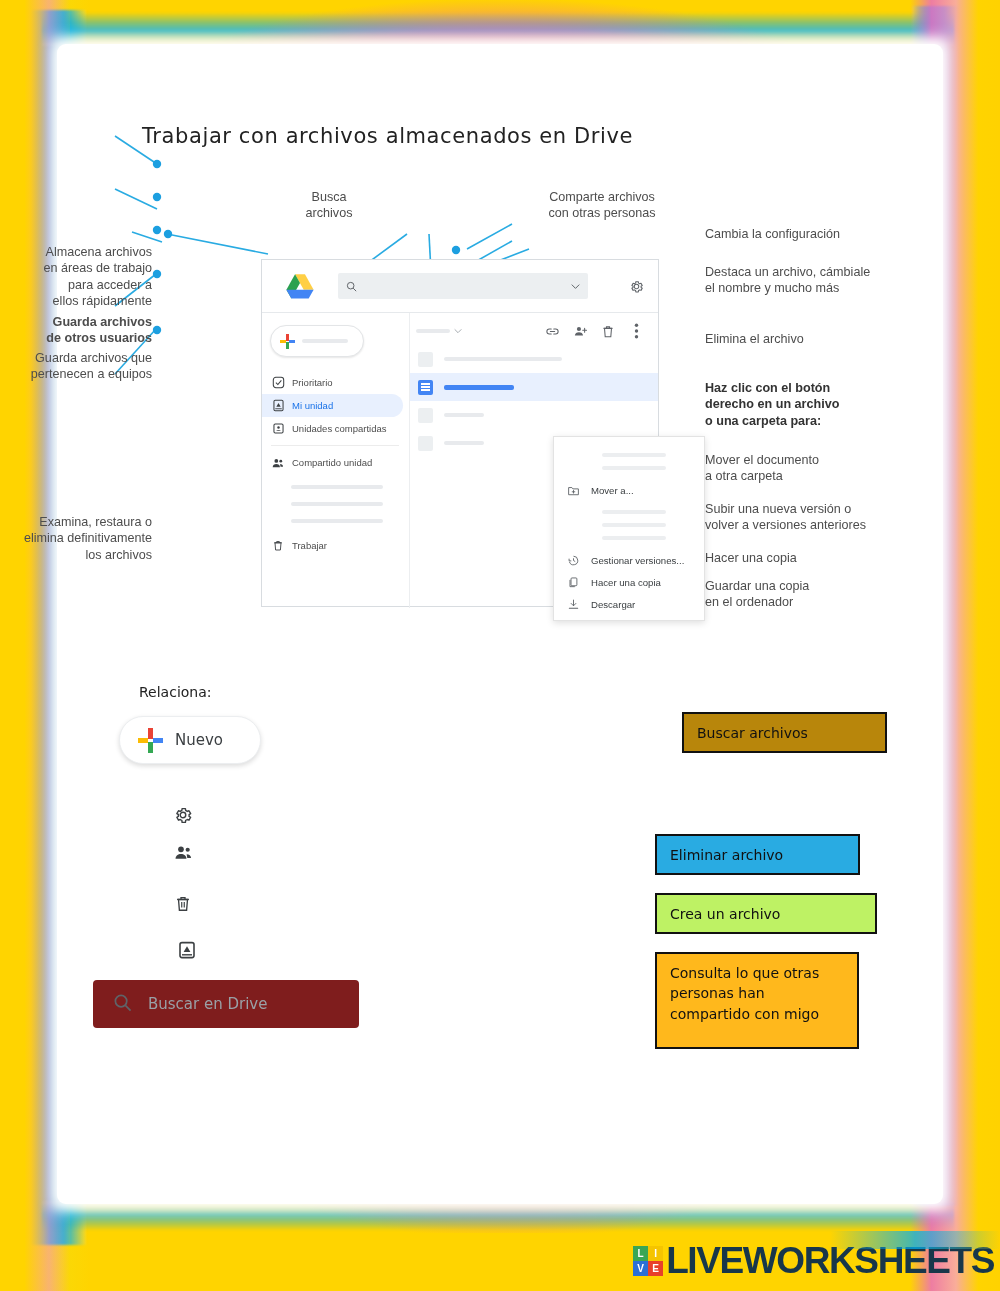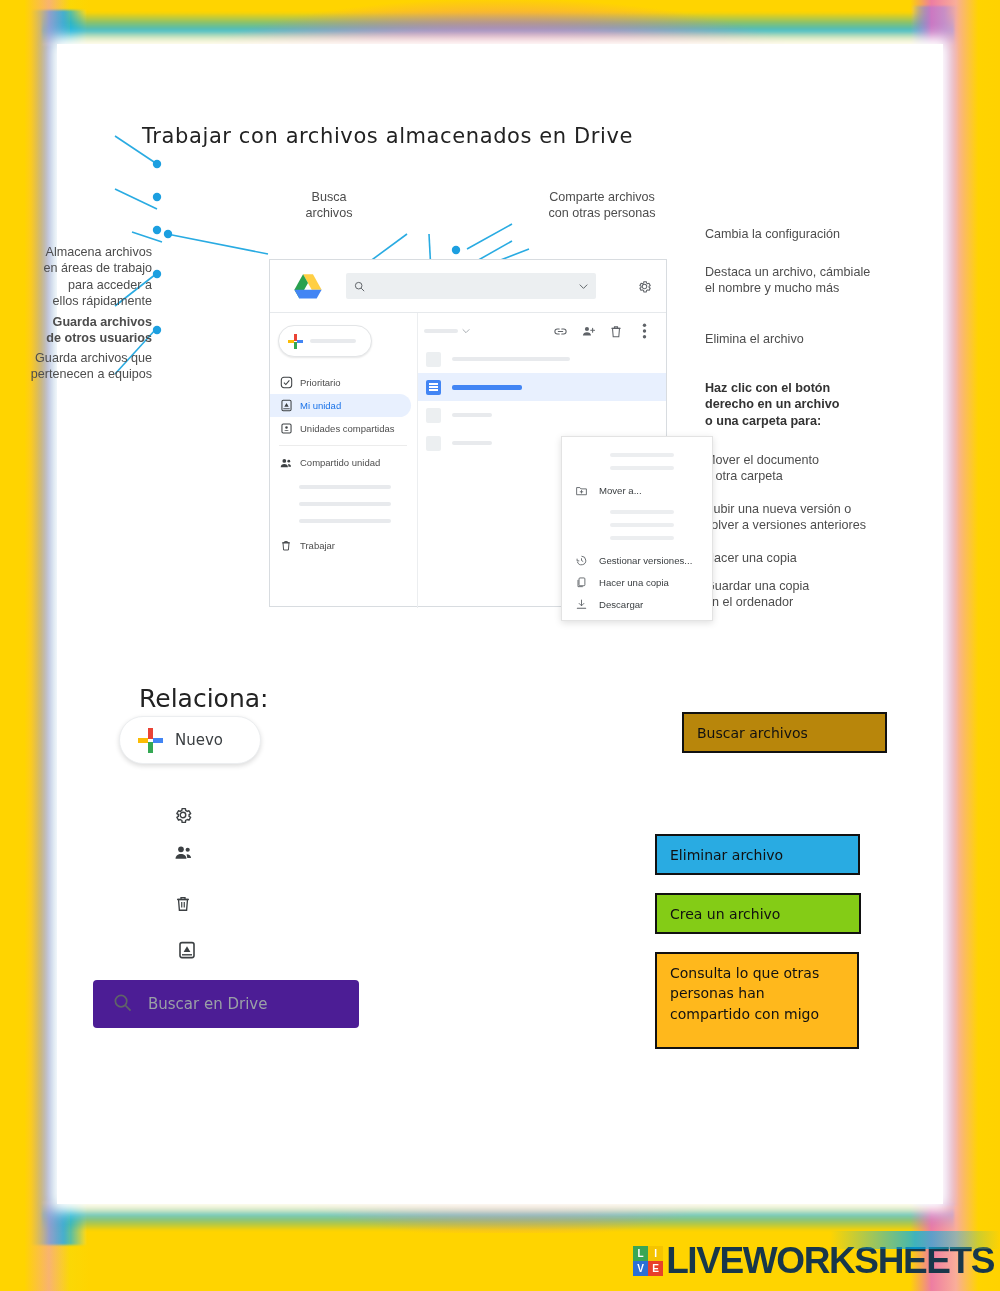--- a/index.html
+++ b/index.html
@@ -37,20 +37,21 @@
       filter:blur(1px);}
   .b-cyanB{left:42px;bottom:60px;width:912px;height:30px;
       background:linear-gradient(0deg,rgba(0,174,239,0) 0%,rgba(0,174,239,.7) 55%,rgba(255,255,255,.15) 100%);
       filter:blur(1px);}
 
   
   #sheet{
     position:absolute;left:57px;top:44px;width:886px;height:1160px;
     background:#fff;z-index:2;
     box-shadow:0 0 14px rgba(255,255,255,.9);
+    border-radius:9px;
   }
   #sheet:before{content:"";position:absolute;inset:-6px;background:#fff;filter:blur(7px);z-index:-1;}
 
   
   #title{
     position:absolute;left:85px;top:80px;
     font-family:"DejaVu Sans", sans-serif;
     font-size:21px;color:#222;letter-spacing:.6px;white-space:nowrap;
   }
 
@@ -59,21 +60,21 @@
        font-family:"Liberation Sans", sans-serif;}
   .ann.r{text-align:right;}
   .ann.c{text-align:center;}
   .ann.bold{font-weight:bold;color:#333;}
 
   
   #wires{position:absolute;left:0;top:0;width:886px;height:1160px;pointer-events:none;}
 
   
   #drive{
-    position:absolute;left:212px;top:215px;width:398px;height:348px;
+    position:absolute;left:204px;top:215px;width:398px;height:348px;
     background:#fff;border:1px solid #d8dce0;box-sizing:border-box;
   }
   #dv-top{height:52px;display:flex;align-items:center;border-bottom:1px solid #e6e9ec;}
   #dv-logo{width:76px;display:flex;justify-content:center;}
   #dv-searchwrap{flex:1;display:flex;align-items:center;}
   #dv-search{flex:1;height:26px;background:#eceff1;border-radius:2px;display:flex;align-items:center;
              padding:0 8px;box-sizing:border-box;margin-right:8px;max-width:250px;}
   #dv-gear{width:44px;display:flex;justify-content:center;color:#5f6368;}
   #dv-body{display:flex;height:295px;}
   #dv-side{width:148px;border-right:1px solid #eceef0;padding-top:10px;box-sizing:border-box;}
@@ -107,33 +108,33 @@
 
   
   #ctx{position:absolute;left:291px;top:176px;width:150px;background:#fff;
        border:1px solid #e3e3e3;box-shadow:0 2px 7px rgba(0,0,0,.13);padding:7px 0 5px;}
   .cxghost{height:4px;border-radius:2px;background:#eceef0;margin:9px 12px 9px 48px;}
   .cxitem{height:22px;display:flex;align-items:center;padding-left:12px;font-size:9.6px;color:#3c4043;}
   .cxitem .ic{width:14px;height:14px;margin-right:11px;flex:none;color:#5f6368;display:flex;align-items:center;justify-content:center;}
 
   
   #relaciona{position:absolute;left:82px;top:640px;
-    font-family:"DejaVu Sans", sans-serif;font-size:25px;color:#222;}
+    font-family:"DejaVu Sans", sans-serif;font-size:14px;color:#222;}
   #newbtn{position:absolute;left:62px;top:672px;width:140px;height:46px;background:#fff;
     border:1px solid #eceef0;border-radius:25px;display:flex;align-items:center;
     box-shadow:0 2px 5px rgba(0,0,0,.14);}
   #newbtn .plus{width:25px;height:25px;margin:0 12px 0 18px;}
   #newbtn .plus .v1{left:10px;top:0;width:5px;height:11px;}
   #newbtn .plus .v2{left:10px;top:14px;width:5px;height:11px;}
   #newbtn .plus .h1{top:10px;left:0;width:10px;height:5px;}
   #newbtn .plus .h2{top:10px;left:15px;width:10px;height:5px;}
   #newbtn span{font-family:"DejaVu Sans", sans-serif;font-size:15px;color:#3c4043;}
   .dropicon{position:absolute;width:26px;height:26px;color:#3c4043;
             display:flex;align-items:center;justify-content:center;}
-  #sbox{position:absolute;left:36px;top:936px;width:266px;height:48px;background:#4c1d95;
+  #sbox{position:absolute;left:36px;top:936px;width:266px;height:48px;background:#7f1d1d;
         border-radius:4px;display:flex;align-items:center;}
   #sbox .mg{margin:0 16px 0 20px;color:#5f6368;}
   #sbox span{font-family:"DejaVu Sans", sans-serif;font-size:15px;color:#9aa0a6;}
 
   
   .chip{position:absolute;border:2px solid #111;box-sizing:border-box;
         font-family:"DejaVu Sans", sans-serif;font-size:14px;color:#111;
         padding:9px 12px 9px 13px;line-height:1.45;}
 
   
@@ -205,20 +206,21 @@
   </svg>
 
   <div id="title">Trabajar con archivos almacenados en Drive</div>
 
   <div class="ann c" style="left:227px;top:145px;width:90px;">Busca<br>archivos</div>
   <div class="ann c" style="left:470px;top:145px;width:150px;">Comparte archivos<br>con otras personas</div>
 
   <div class="ann r" style="left:-35px;top:200px;width:130px;">Almacena archivos<br>en áreas de trabajo<br>para acceder a<br>ellos rápidamente</div>
   <div class="ann r" style="left:-15px;top:270px;width:110px;font-weight:bold;">Guarda archivos<br>de otros usuarios</div>
   <div class="ann r" style="left:-42px;top:306px;width:137px;">Guarda archivos que<br>pertenecen a equipos</div>
+  <div class="ann r" style="left:-50px;top:470px;width:145px;">Examina, restaura o<br>elimina definitivamente<br>los archivos</div>
 
   <div class="ann" style="left:648px;top:182px;width:230px;">Cambia la configuración</div>
   <div class="ann" style="left:648px;top:220px;width:240px;">Destaca un archivo, cámbiale<br>el nombre y mucho más</div>
   <div class="ann" style="left:648px;top:287px;width:220px;">Elimina el archivo</div>
   <div class="ann bold" style="left:648px;top:336px;width:210px;">Haz clic con el botón<br>derecho en un archivo<br>o una carpeta para:</div>
   <div class="ann" style="left:648px;top:408px;width:210px;">Mover el documento<br>a otra carpeta</div>
   <div class="ann" style="left:648px;top:457px;width:240px;">Subir una nueva versión o<br>volver a versiones anteriores</div>
   <div class="ann" style="left:648px;top:506px;width:210px;">Hacer una copia</div>
   <div class="ann" style="left:648px;top:534px;width:210px;">Guardar una copia<br>en el ordenador</div>
 
@@ -480,21 +482,21 @@
       <svg width="19" height="19" viewBox="0 0 20 20">
         <circle cx="8.5" cy="8.5" r="6" fill="none" stroke="#5f6368" stroke-width="1.8"></circle>
         <line x1="13" y1="13" x2="18.5" y2="18.5" stroke="#5f6368" stroke-width="1.8"></line>
       </svg>
     </span>
     <span>Buscar en Drive</span>
   </div>
 
   <div class="chip" style="left:598px;top:668px;width:205px;height:41px;background:#b8860b;margin-left:27px;">Buscar archivos</div>
   <div class="chip" style="left:598px;top:790px;width:205px;height:41px;background:#29abe2;">Eliminar archivo</div>
-  <div class="chip" style="left:598px;top:849px;width:206px;height:41px;background:#84cc16;">Crea un archivo</div>
+  <div class="chip" style="left:598px;top:849px;width:222px;height:41px;background:#bef264;">Crea un archivo</div>
   <div class="chip" style="left:598px;top:908px;width:204px;height:97px;background:#ffb81c;">Consulta lo que otras personas han compartido con migo</div>
 </div>
 
 <div id="footer">
   <div id="lw-deco"></div>
   <div id="lw-mark">
     <div class="row">
       <b style="background:#3aa655">L</b>
       <b style="background:#f5c400">I</b>
     </div>

